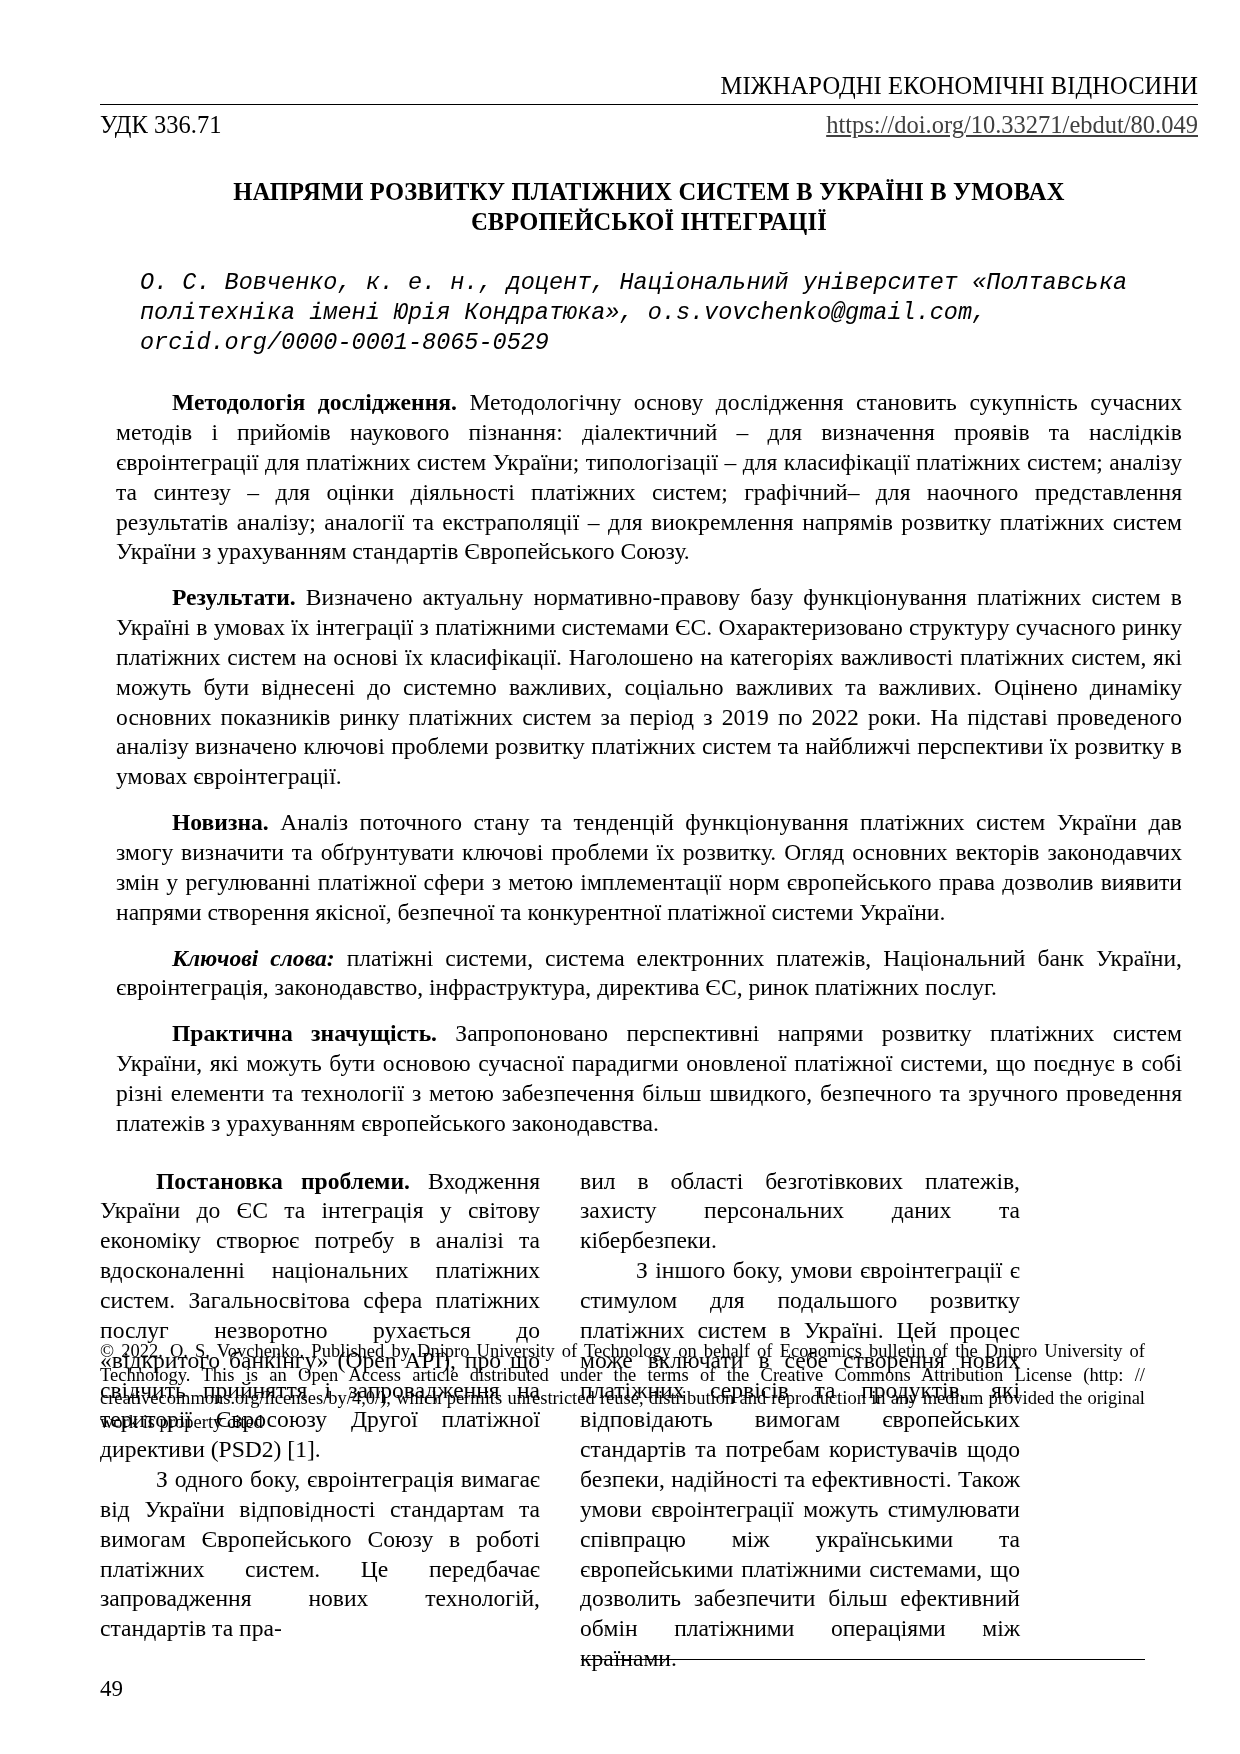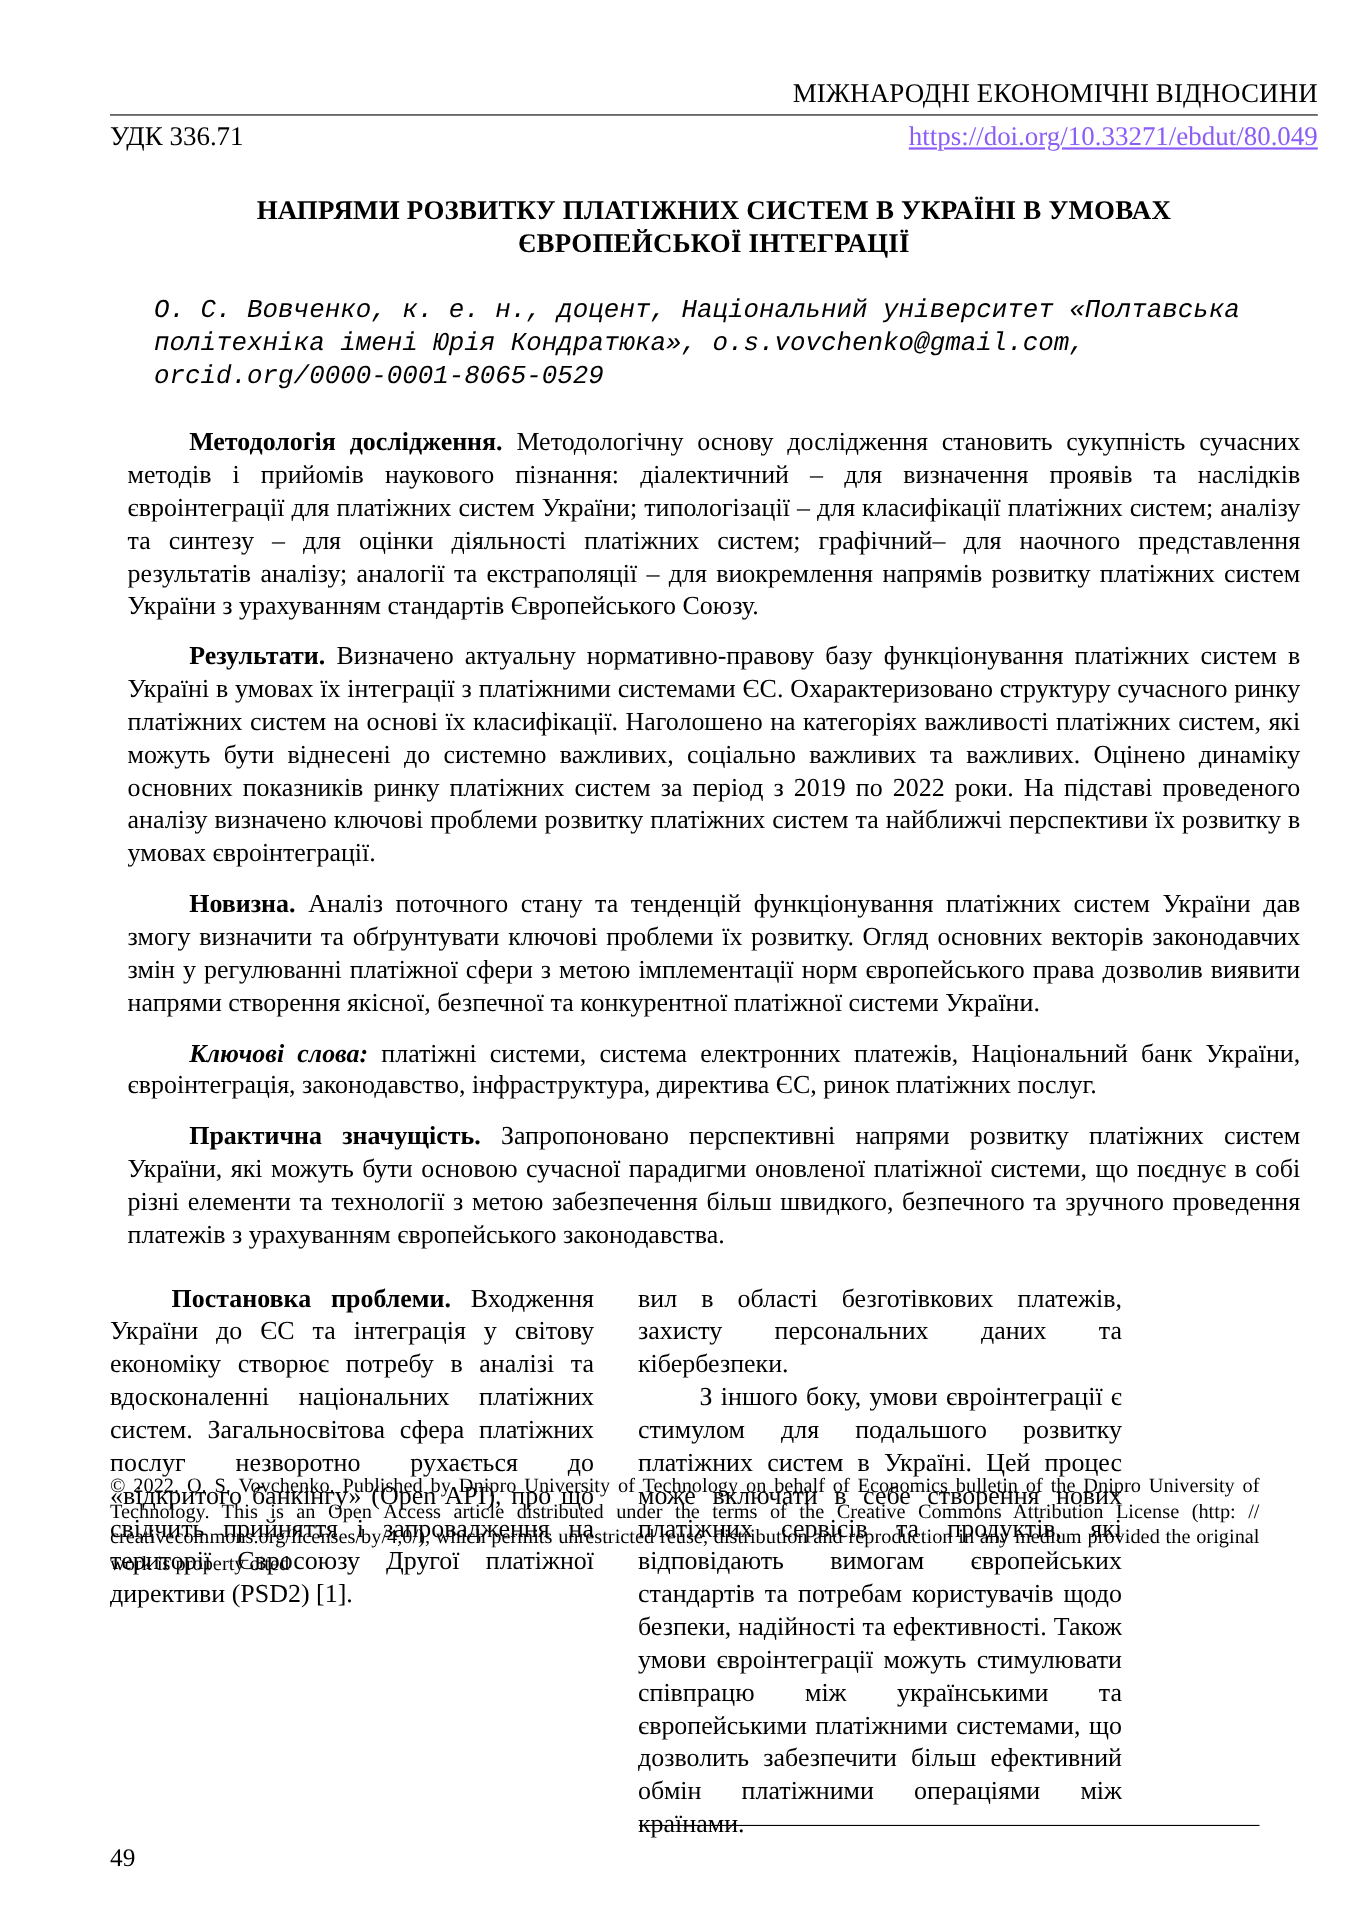--- a/index.html
+++ b/index.html
@@ -39,21 +39,21 @@
   
   .meta-row {
     display: flex;
     justify-content: space-between;
     align-items: baseline;
     font-size: 24.5px;
     margin-top: 2px;
   }
   .udc { white-space: nowrap; }
   .doi {
-    color: #8b5cf6;
+    color: #404040;
     text-decoration: underline;
     white-space: nowrap;
   }
 
   
   .title {
     text-align: center;
     font-weight: bold;
     font-size: 24.5px;
     line-height: 1.2;
@@ -165,20 +165,21 @@
     <p><span class="lead">Методологія дослідження.</span><span> Методологічну основу дослідження становить сукупність сучасних методів і прийомів наукового пізнання: діалектичний – для визначення проявів та наслідків євроінтеграції для платіжних систем України; типологізації – для класифікації платіжних систем; аналізу та синтезу – для оцінки діяльності платіжних систем; графічний– для наочного представлення результатів аналізу; аналогії та екстраполяції – для виокремлення напрямів розвитку платіжних систем України з урахуванням стандартів Європейського Союзу.</span></p>
     <p><span class="lead">Результати.</span><span> Визначено актуальну нормативно-правову базу функціонування платіжних систем в Україні в умовах їх інтеграції з платіжними системами ЄС. Охарактеризовано структуру сучасного ринку платіжних систем на основі їх класифікації. Наголошено на категоріях важливості платіжних систем, які можуть бути віднесені до системно важливих, соціально важливих та важливих. Оцінено динаміку основних показників ринку платіжних систем за період з 2019 по 2022 роки. На підставі проведеного аналізу визначено ключові  проблеми розвитку платіжних систем та найближчі перспективи їх розвитку в умовах євроінтеграції.</span></p>
     <p><span class="lead">Новизна.</span><span> Аналіз поточного стану та тенденцій функціонування платіжних систем України дав змогу визначити та обґрунтувати ключові проблеми їх розвитку. Огляд основних векторів законодавчих змін у регулюванні платіжної сфери з метою імплементації норм європейського права дозволив виявити напрями створення якісної, безпечної та конкурентної платіжної системи України.</span></p>
     <p><span class="lead-i">Ключові слова:</span><span> платіжні системи, система електронних платежів, Національний банк України, євроінтеграція, законодавство, інфраструктура, директива ЄС, ринок платіжних послуг.</span></p>
     <p><span class="lead">Практична значущість.</span><span> Запропоновано перспективні напрями розвитку платіжних систем України, які можуть бути основою сучасної парадигми оновленої платіжної системи, що поєднує в собі різні елементи та технології з метою забезпечення більш швидкого, безпечного та зручного проведення платежів з урахуванням європейського законодавства.</span></p>
   </div>
 
   <div class="columns">
     <div class="col">
       <p><span class="lead">Постановка проблеми.</span><span> Входження України до ЄС та інтеграція у світову економіку створює потребу в аналізі та вдосконаленні національних платіжних систем. Загальносвітова сфера платіжних послуг незворотно рухається до «відкритого банкінгу» (Open API), про що свідчить прийняття і запровадження на території Євросоюзу Другої платіжної директиви (PSD2) [1].</span></p>
+      <p>З одного боку, євроінтеграція вимагає від України відповідності стандартам та вимогам Європейського Союзу в роботі платіжних систем. Це передбачає запровадження нових технологій, стандартів та пра-</p>
     </div>
     <div class="col">
       <p style="text-indent:0">вил в області безготівкових платежів, захисту персональних даних та кібербезпеки.</p>
       <p>З іншого боку, умови євроінтеграції є стимулом для подальшого розвитку платіжних систем в Україні. Цей процес може включати в себе створення нових платіжних сервісів та продуктів, які відповідають вимогам європейських стандартів та потребам користувачів щодо безпеки, надійності та ефективності. Також умови євроінтеграції можуть стимулювати співпрацю між українськими та європейськими платіжними системами, що дозволить забезпечити більш ефективний обмін платіжними операціями між країнами.</p>
     </div>
   </div>
 
   <div class="license">
     <p>© 2022. O. S. Vovchenko.  Published by Dnipro University of Technology on behalf of Economics bulletin of the Dnipro University of Technology. This is an Open Access article distributed under the terms of the Creative Commons Attribution License (http: // creativecommons.org/licenses/by/4,0/), which permits unrestricted reuse, distribution and reproduction in any medium provided the original work is property cited</p>
   </div>

